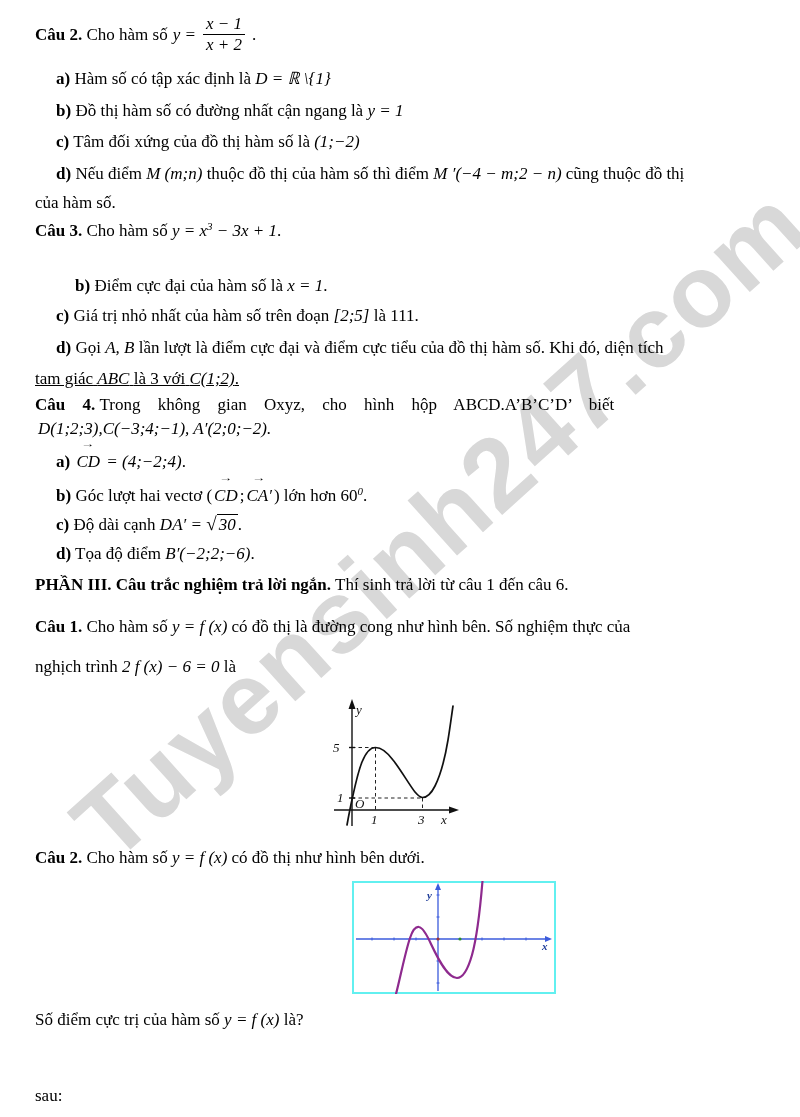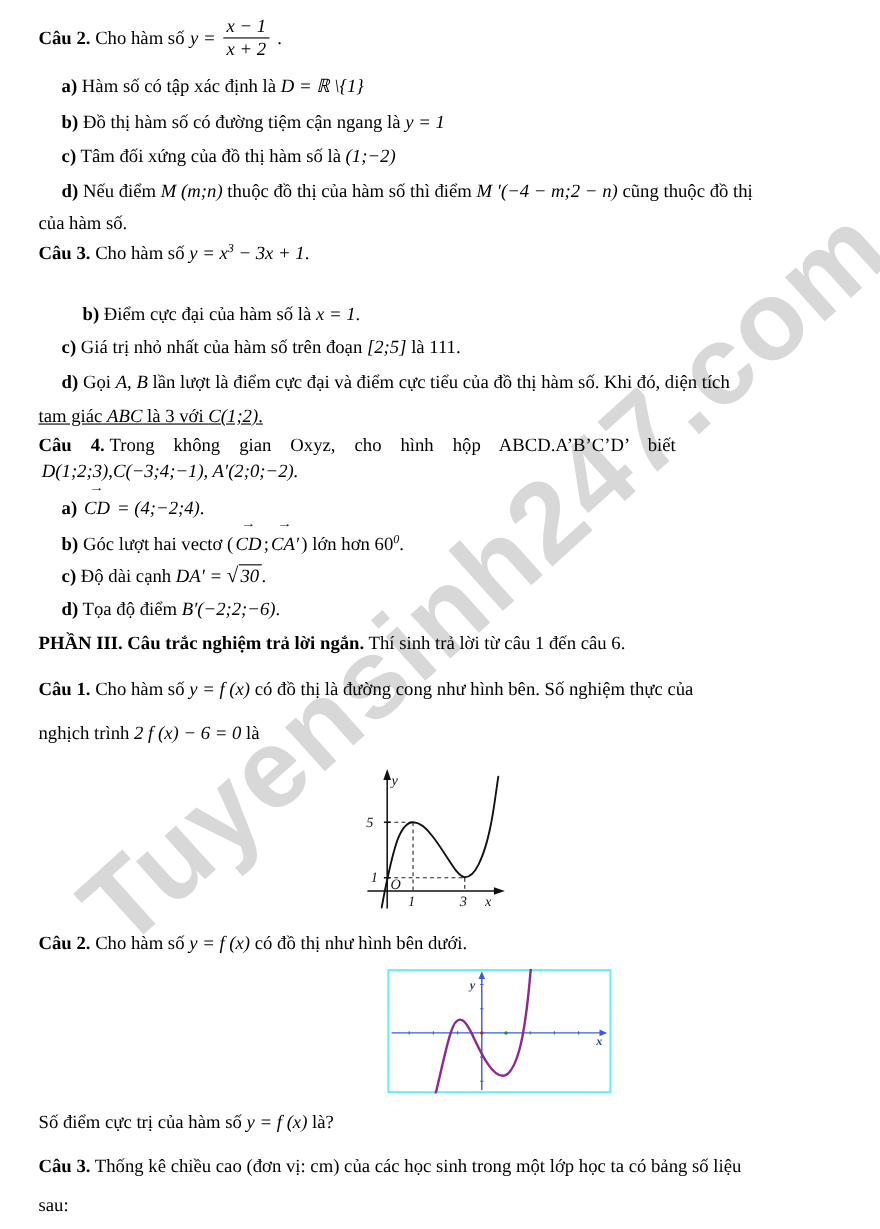--- a/index.html
+++ b/index.html
@@ -55,21 +55,21 @@
       <span>.</span>
     </div>
 
     <div class="line" style="top:66px;left:56px;">
       <b class="lb">a)</b>
       <span>Hàm số có tập xác định là</span>
       <span class="m">D = ℝ \{1}</span>
     </div>
     <div class="line" style="top:98px;left:56px;">
       <b class="lb">b)</b>
-      <span>Đồ thị hàm số có đường tiệm cận ngang là</span>
+      <span>Đồ thị hàm số có đường nhất cận ngang là</span>
       <span class="m">y = 1</span>
     </div>
     <div class="line" style="top:129px;left:56px;">
       <b class="lb">c)</b>
       <span>Tâm đối xứng của đồ thị hàm số là</span>
       <span class="m">(1;−2)</span>
     </div>
     <div class="line" style="top:161px;left:56px;">
       <b class="lb">d)</b>
       <span>Nếu điểm</span>
@@ -218,22 +218,18 @@
       <text class="g2t" x="75" y="18">y</text>
       <text class="g2t" x="190" y="69">x</text>
     </svg>
 
     <div class="line" style="top:1007px;left:35px;">
       <span>Số điểm cực trị của hàm số</span>
       <span class="m">y = f (x)</span>
       <span>là?</span>
     </div>
 
-    <div class="line" style="top:1047px;left:35px;">
-      <b class="lb">Câu 3.</b>
-      <span>Thống kê chiều cao (đơn vị: cm) của các học sinh trong một lớp học ta có bảng số liệu</span>
-    </div>
     <div class="line" style="top:1083px;left:35px;">
       <span>sau:</span>
     </div>
 
   </div>
 </div>
 
 </body></html>

